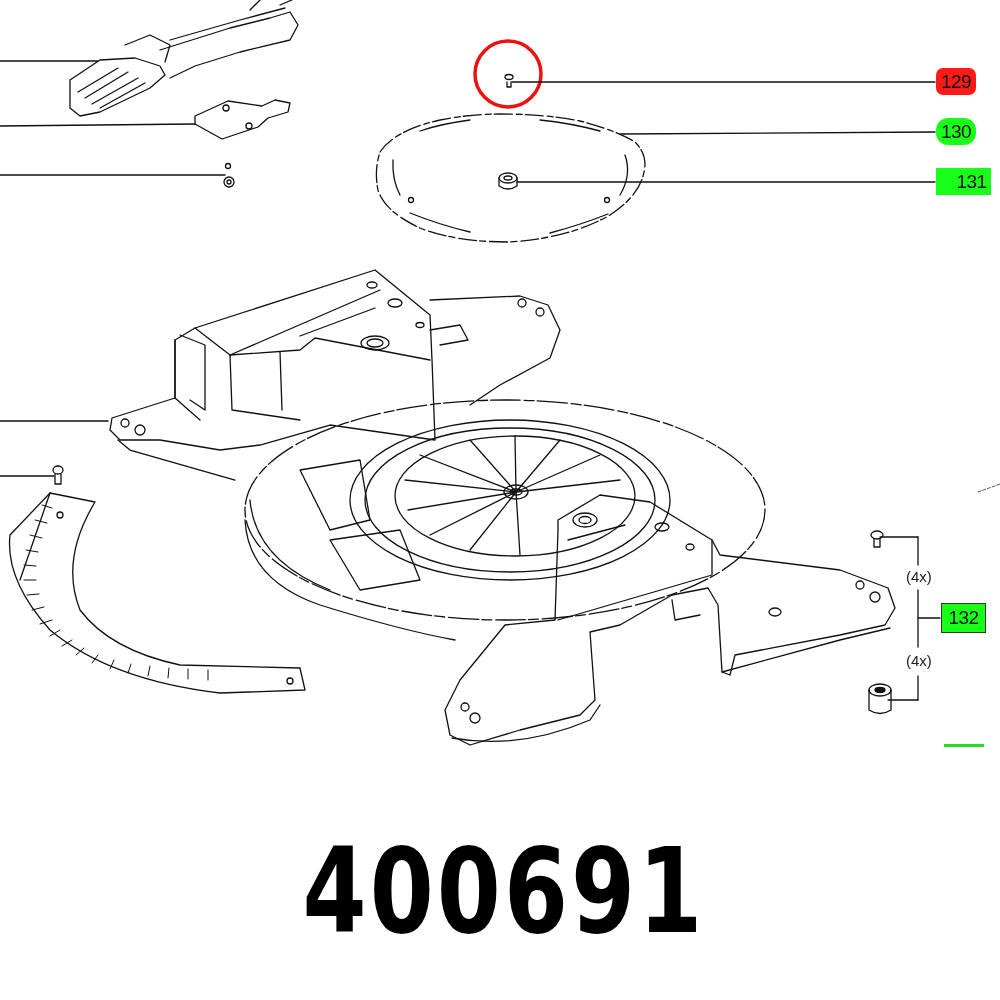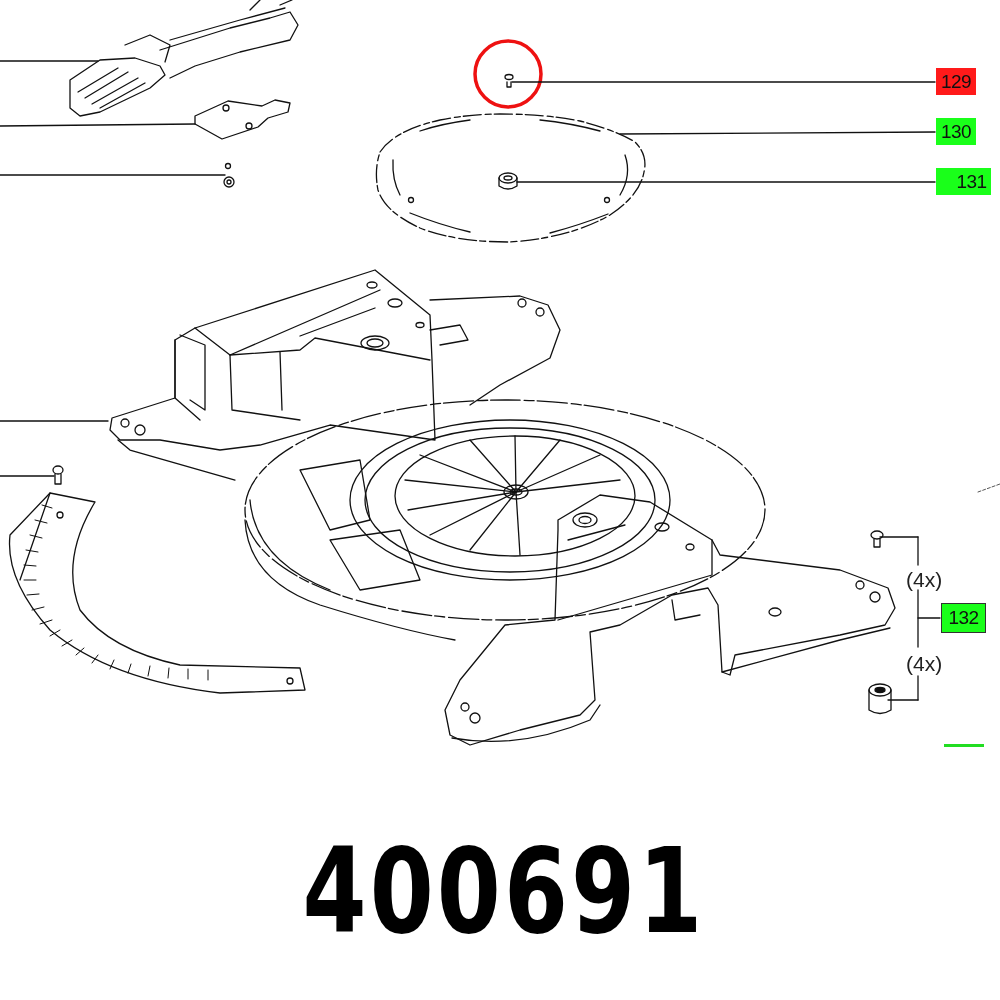--- a/index.html
+++ b/index.html
@@ -3,24 +3,24 @@
 <meta charset="utf-8">
 <style>
   html, body { margin: 0; padding: 0; background: #ffffff; }
   body { width: 1000px; height: 1000px; position: relative; overflow: hidden; font-family: "DejaVu Sans", sans-serif; }
   #canvas { position: absolute; left: 0; top: 0; width: 1000px; height: 1000px; }
   .callout {
     position: absolute; height: 27px; display: flex; align-items: center; justify-content: center;
     font-family: "Liberation Sans", sans-serif; font-size: 19px; color: #111; letter-spacing: -0.5px;
     font-weight: normal;
   }
-  .callout.red { background: #ff1a1a; }
+  .callout.red { background: #ff1a1a; border-radius: 7px; }
   .callout.green { background: #1aff1a; }
   .callout.boxed { outline: 1px solid #333; outline-offset: -1px; }
-  .qty { position: absolute; font-family: "Liberation Sans", sans-serif; font-size: 21px; color: #222; }
+  .qty { position: absolute; font-family: "Liberation Sans", sans-serif; font-size: 15px; color: #222; }
   .part-number {
     position: absolute; left: 0; width: 1000px; top: 822px; text-align: center;
     font-family: "DejaVu Sans", sans-serif; font-size: 118px; font-weight: bold; color: #000;
     letter-spacing: 4px; transform: scaleX(0.78); transform-origin: 518px 0;
   }
   .green-bar { position: absolute; left: 944px; top: 744px; width: 40px; height: 3px; background: #22dd22; }
 </style>
 </head>
 <body>
 
@@ -200,21 +200,21 @@
   <g>
     <ellipse cx="880" cy="690" rx="11" ry="6"></ellipse>
     <ellipse cx="880" cy="690" rx="5" ry="2.5" fill="#111"></ellipse>
     <path d="M869,690 L869,710 Q880,717 891,710 L891,690"></path>
   </g>
 
   <line x1="978" y1="492" x2="1000" y2="484" stroke-width="1" stroke="#555" stroke-dasharray="3 2"></line>
 </svg>
 
 <div class="callout red" style="left:936px;top:68px;width:40px;">129</div>
-<div class="callout green" style="left:936px;top:118px;width:40px;">130</div>
+<div class="callout green" style="left:936px;top:118px;width:40px;border-radius:12px;">130</div>
 <div class="callout green" style="left:936px;top:168px;width:39px;padding-left:16px;">131</div>
 <div class="callout green boxed" style="left:941px;top:603px;width:45px;height:30px;">132</div>
 
 <div class="qty" style="left:906px;top:568px;">(4x)</div>
 <div class="qty" style="left:906px;top:652px;">(4x)</div>
 
 <div class="green-bar"></div>
 
 <div class="part-number">400691</div>
 

